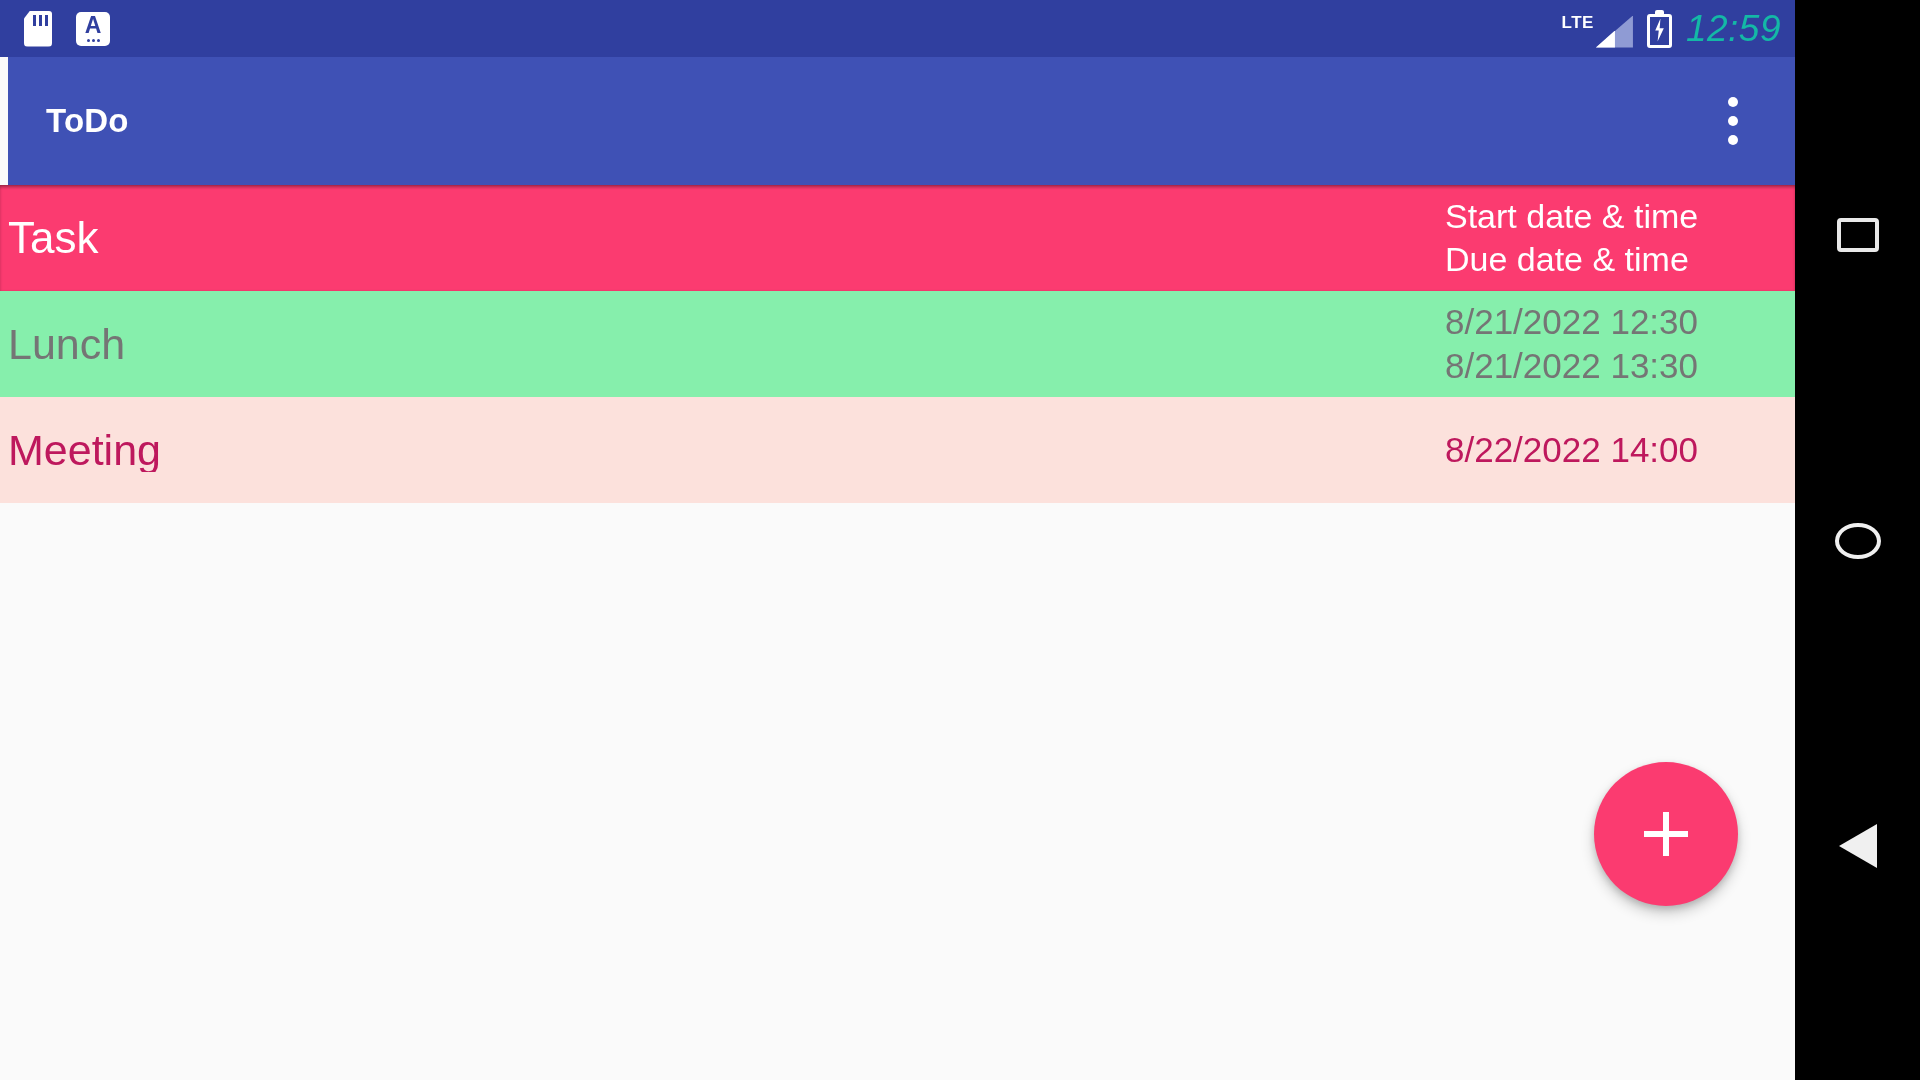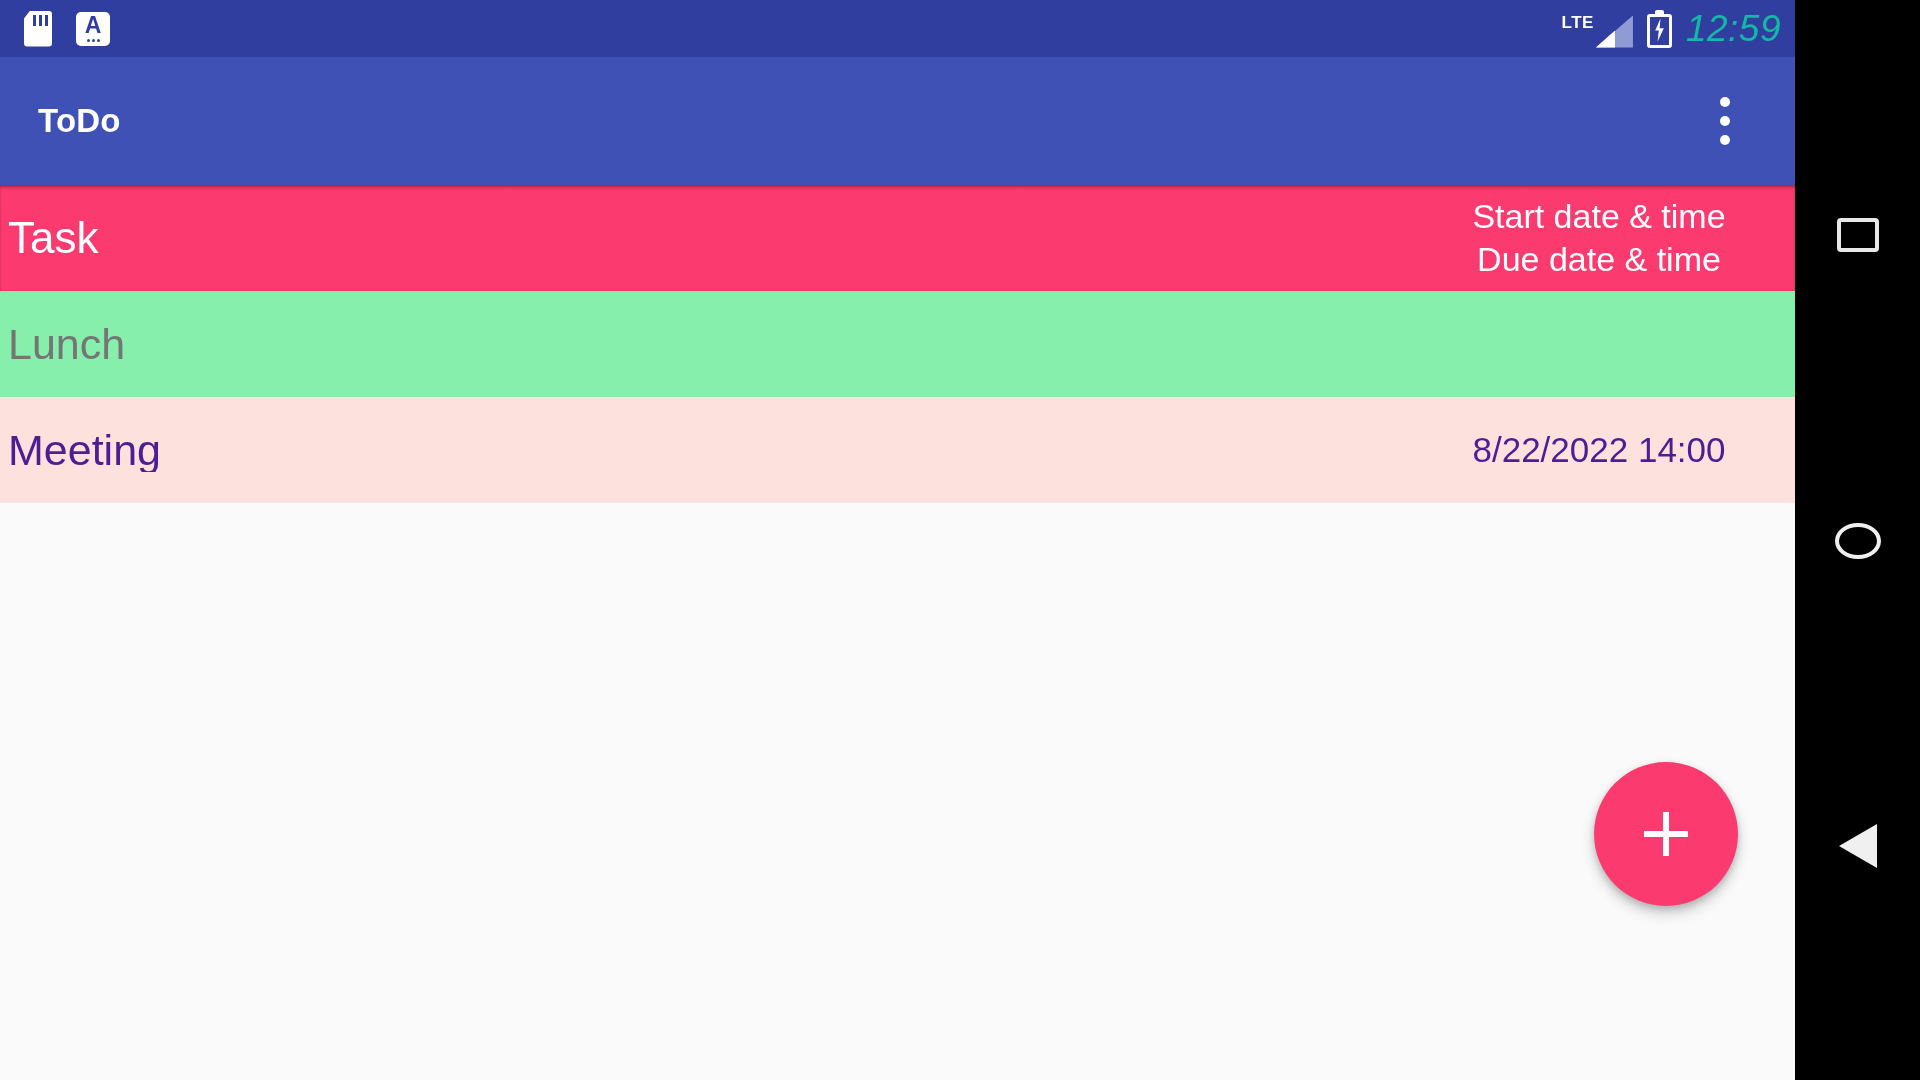--- a/index.html
+++ b/index.html
@@ -86,21 +86,21 @@
   }
   .battery .bolt {
     position:absolute; left:6px; top:9px; width:13px; height:23px;
     background:#fff;
     clip-path: polygon(58% 0, 18% 52%, 45% 52%, 36% 100%, 84% 42%, 52% 42%);
   }
   .clock { color:#14b8a6; font-size:37px; line-height:1; letter-spacing:0.5px;font-style:italic; }
 
   
   .app-bar {
-    position:absolute; left:0; top:57px;
+    position:absolute; left:8px; top:57px;
     width:1795px; height:128px;
     background:#3f51b5;
     display:flex; align-items:center;
     padding:0 44px 0 38px;
   }
   .app-title { color:#fff; font-size:33px; font-weight:bold; letter-spacing:0.2px; }
   .overflow-menu {
     margin-left:auto; width:52px; height:62px;
     display:flex; flex-direction:column; align-items:center; justify-content:center; gap:9px;
     cursor:pointer;
@@ -111,40 +111,40 @@
   .table { position:absolute; left:0; top:185px; width:1795px; }
   .row { display:flex; align-items:center; width:1795px; }
   .row .task-cell {
     flex:1 1 auto;
     padding-left:8px;
     overflow:hidden; white-space:nowrap;
   }
   .row .date-cell {
     flex:0 0 auto; width:350px;
     padding-right:42px;
-    text-align:center;
+    text-align:left;
     display:flex; flex-direction:column; justify-content:center;
   }
   .row .date-cell span { white-space:nowrap; }
 
   .header-row {
     background:#fb3b70;
     height:106px;
     box-shadow:0 1px 3px rgba(0,0,0,0.25) inset;
   }
   .header-row .task-cell { color:#fff; font-size:44px; line-height:1; }
   .header-row .date-cell { color:#fff; font-size:34px; line-height:1.26; }
 
   .data-row { height:106px; }
   .data-row.odd { background:#86efac; }
   .data-row.even { background:#fce1dc; }
   .data-row .task-cell { font-size:43px; line-height:1; }
   .data-row .date-cell { font-size:35px; line-height:1.26; }
   .data-row.odd .task-cell, .data-row.odd .date-cell { color:#757575; }
-  .data-row.even .task-cell, .data-row.even .date-cell { color:#4c1d95; }
+  .data-row.even .task-cell, .data-row.even .date-cell { color:#be185d; }
 
   .table-shadow-top {
     position:absolute; left:0; top:185px; width:1795px; height:5px;
     background:linear-gradient(to bottom, rgba(0,0,0,0.22), rgba(0,0,0,0));
   }
 
   
   .fab {
     position:absolute; left:1594px; top:762px;
     width:144px; height:144px; border-radius:50%;
@@ -249,20 +249,24 @@
       <div class="row header-row">
         <div class="task-cell">Task</div>
         <div class="date-cell">
           <span>Start date &amp; time</span>
           <span>Due date &amp; time</span>
         </div>
       </div>
 
       <div class="row data-row odd">
         <div class="task-cell">Lunch</div>
+        <div class="date-cell">
+          <span>8/21/2022 12:30</span>
+          <span>8/21/2022 13:30</span>
+        </div>
       </div>
 
       <div class="row data-row even">
         <div class="task-cell">Meeting</div>
         <div class="date-cell">
           <span>8/22/2022 14:00</span>
         </div>
       </div>
 
     </div>

